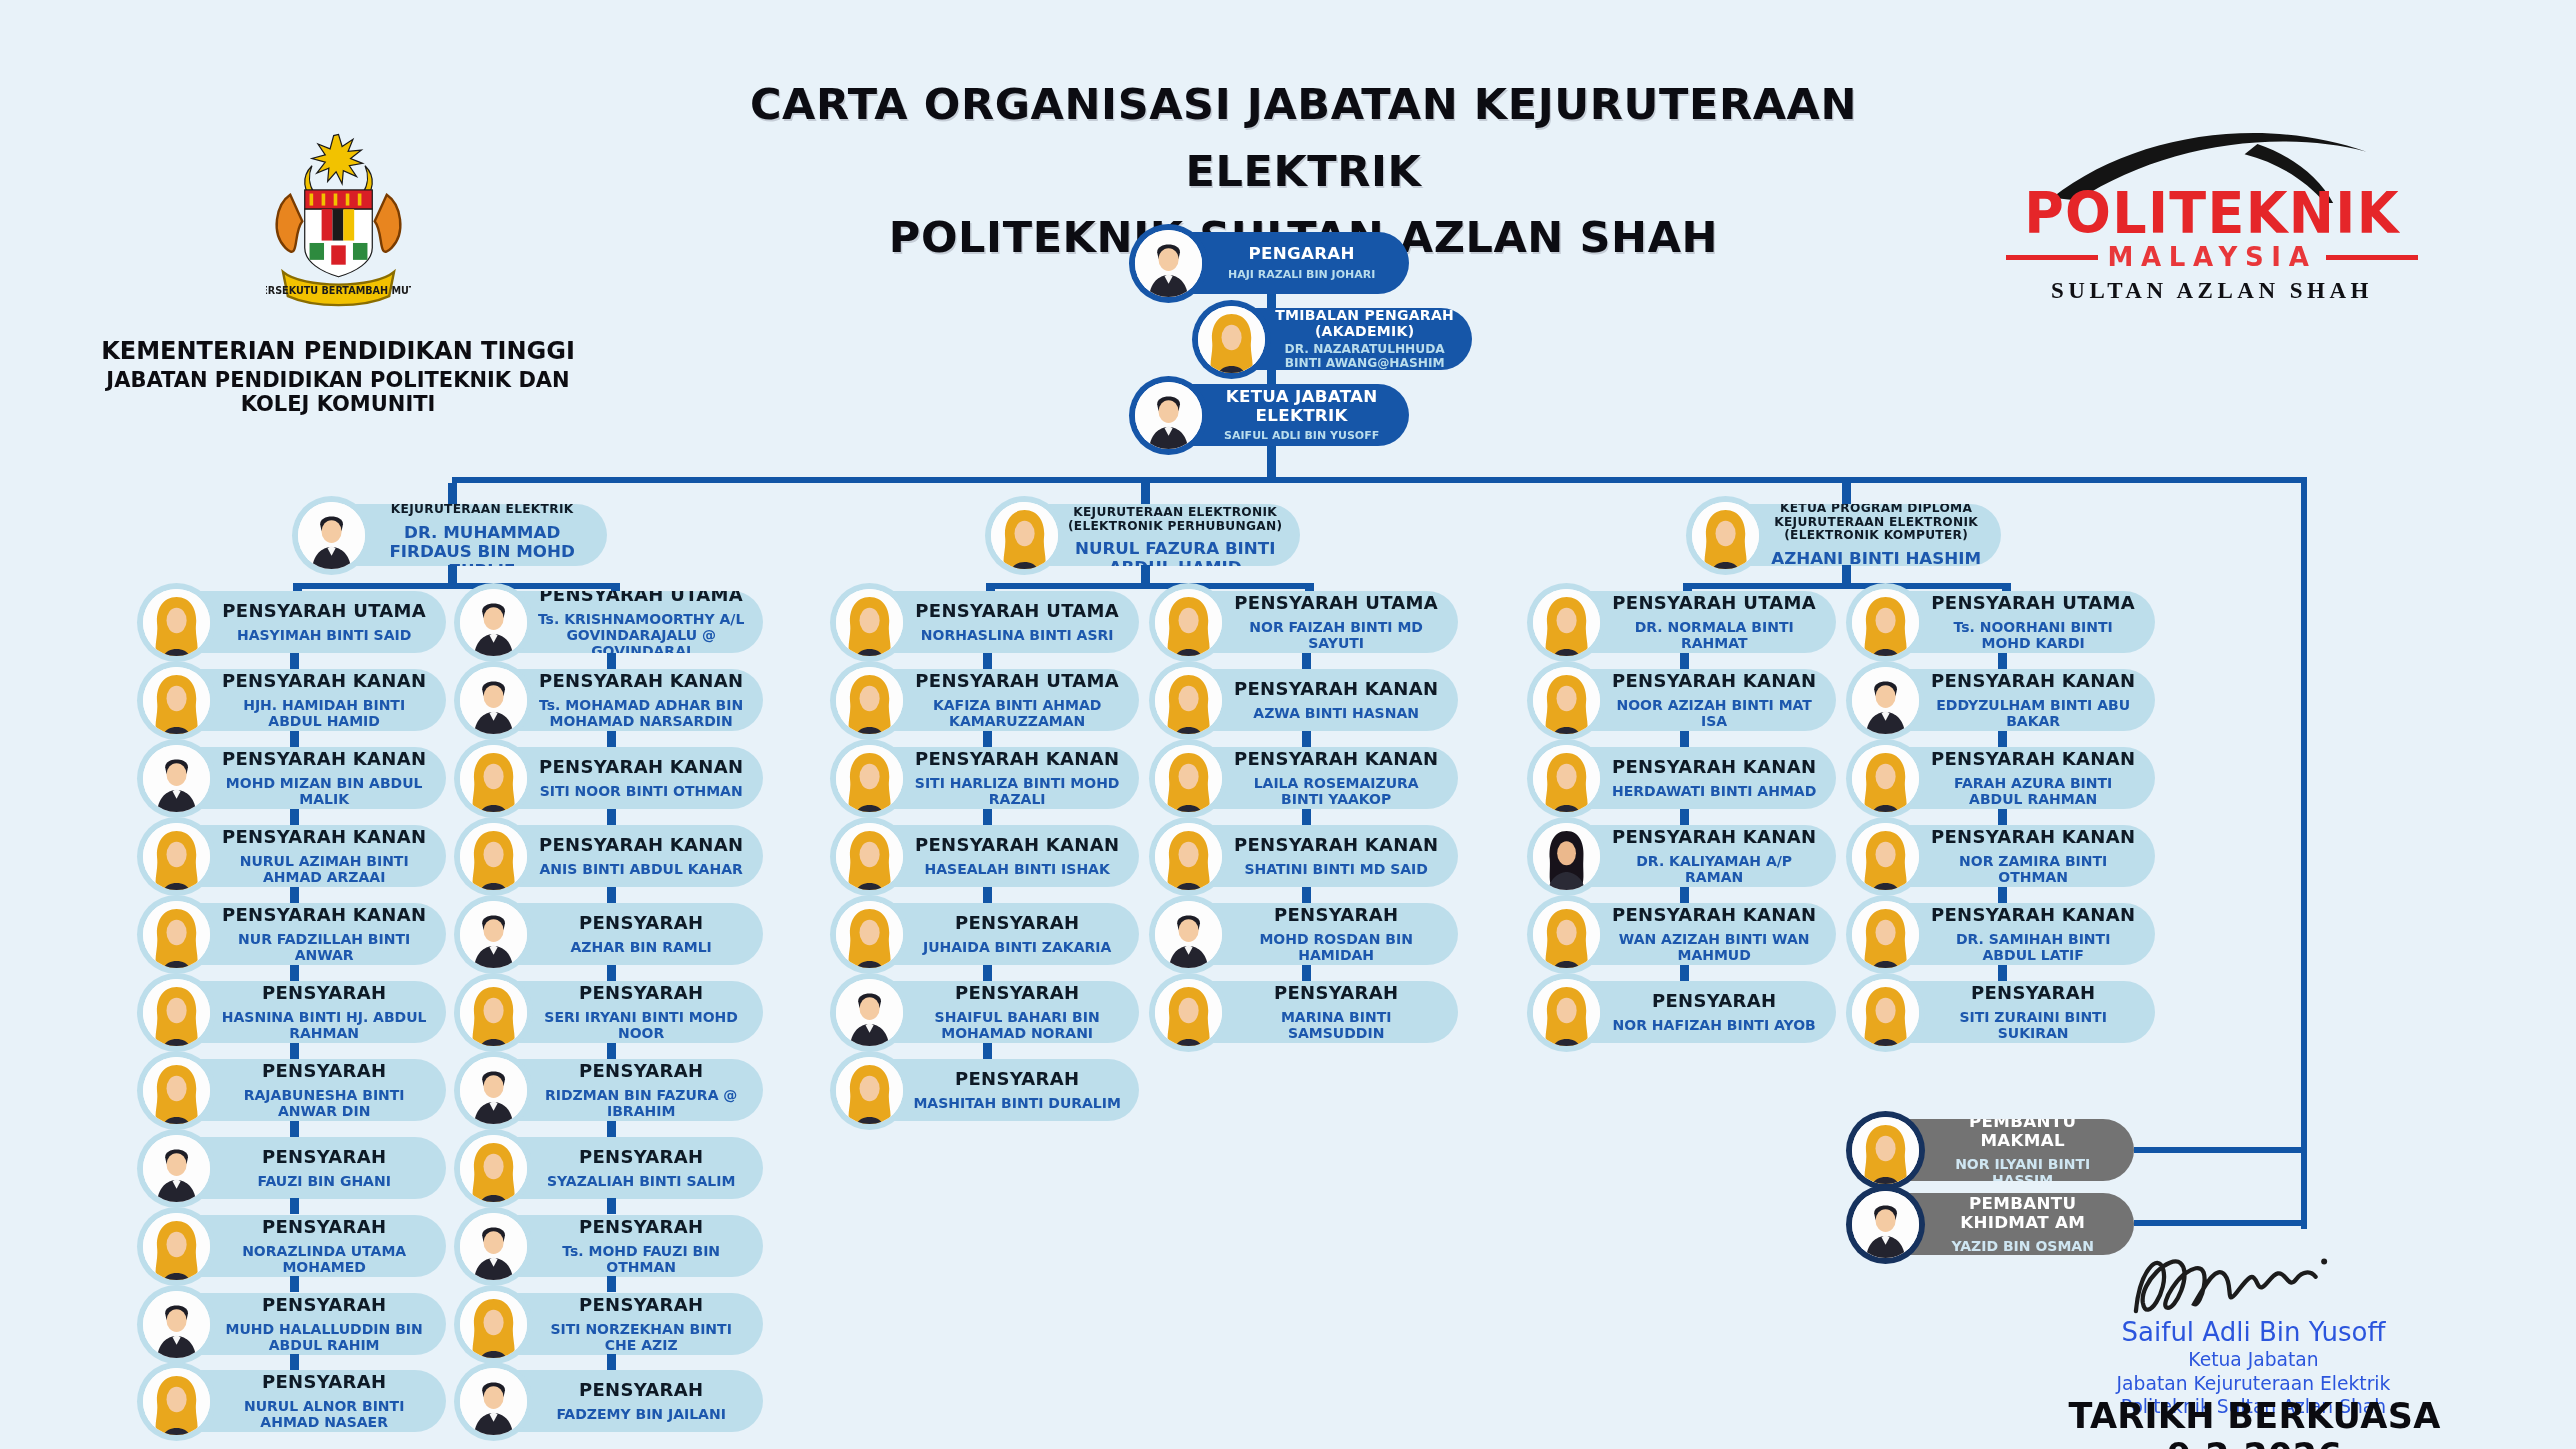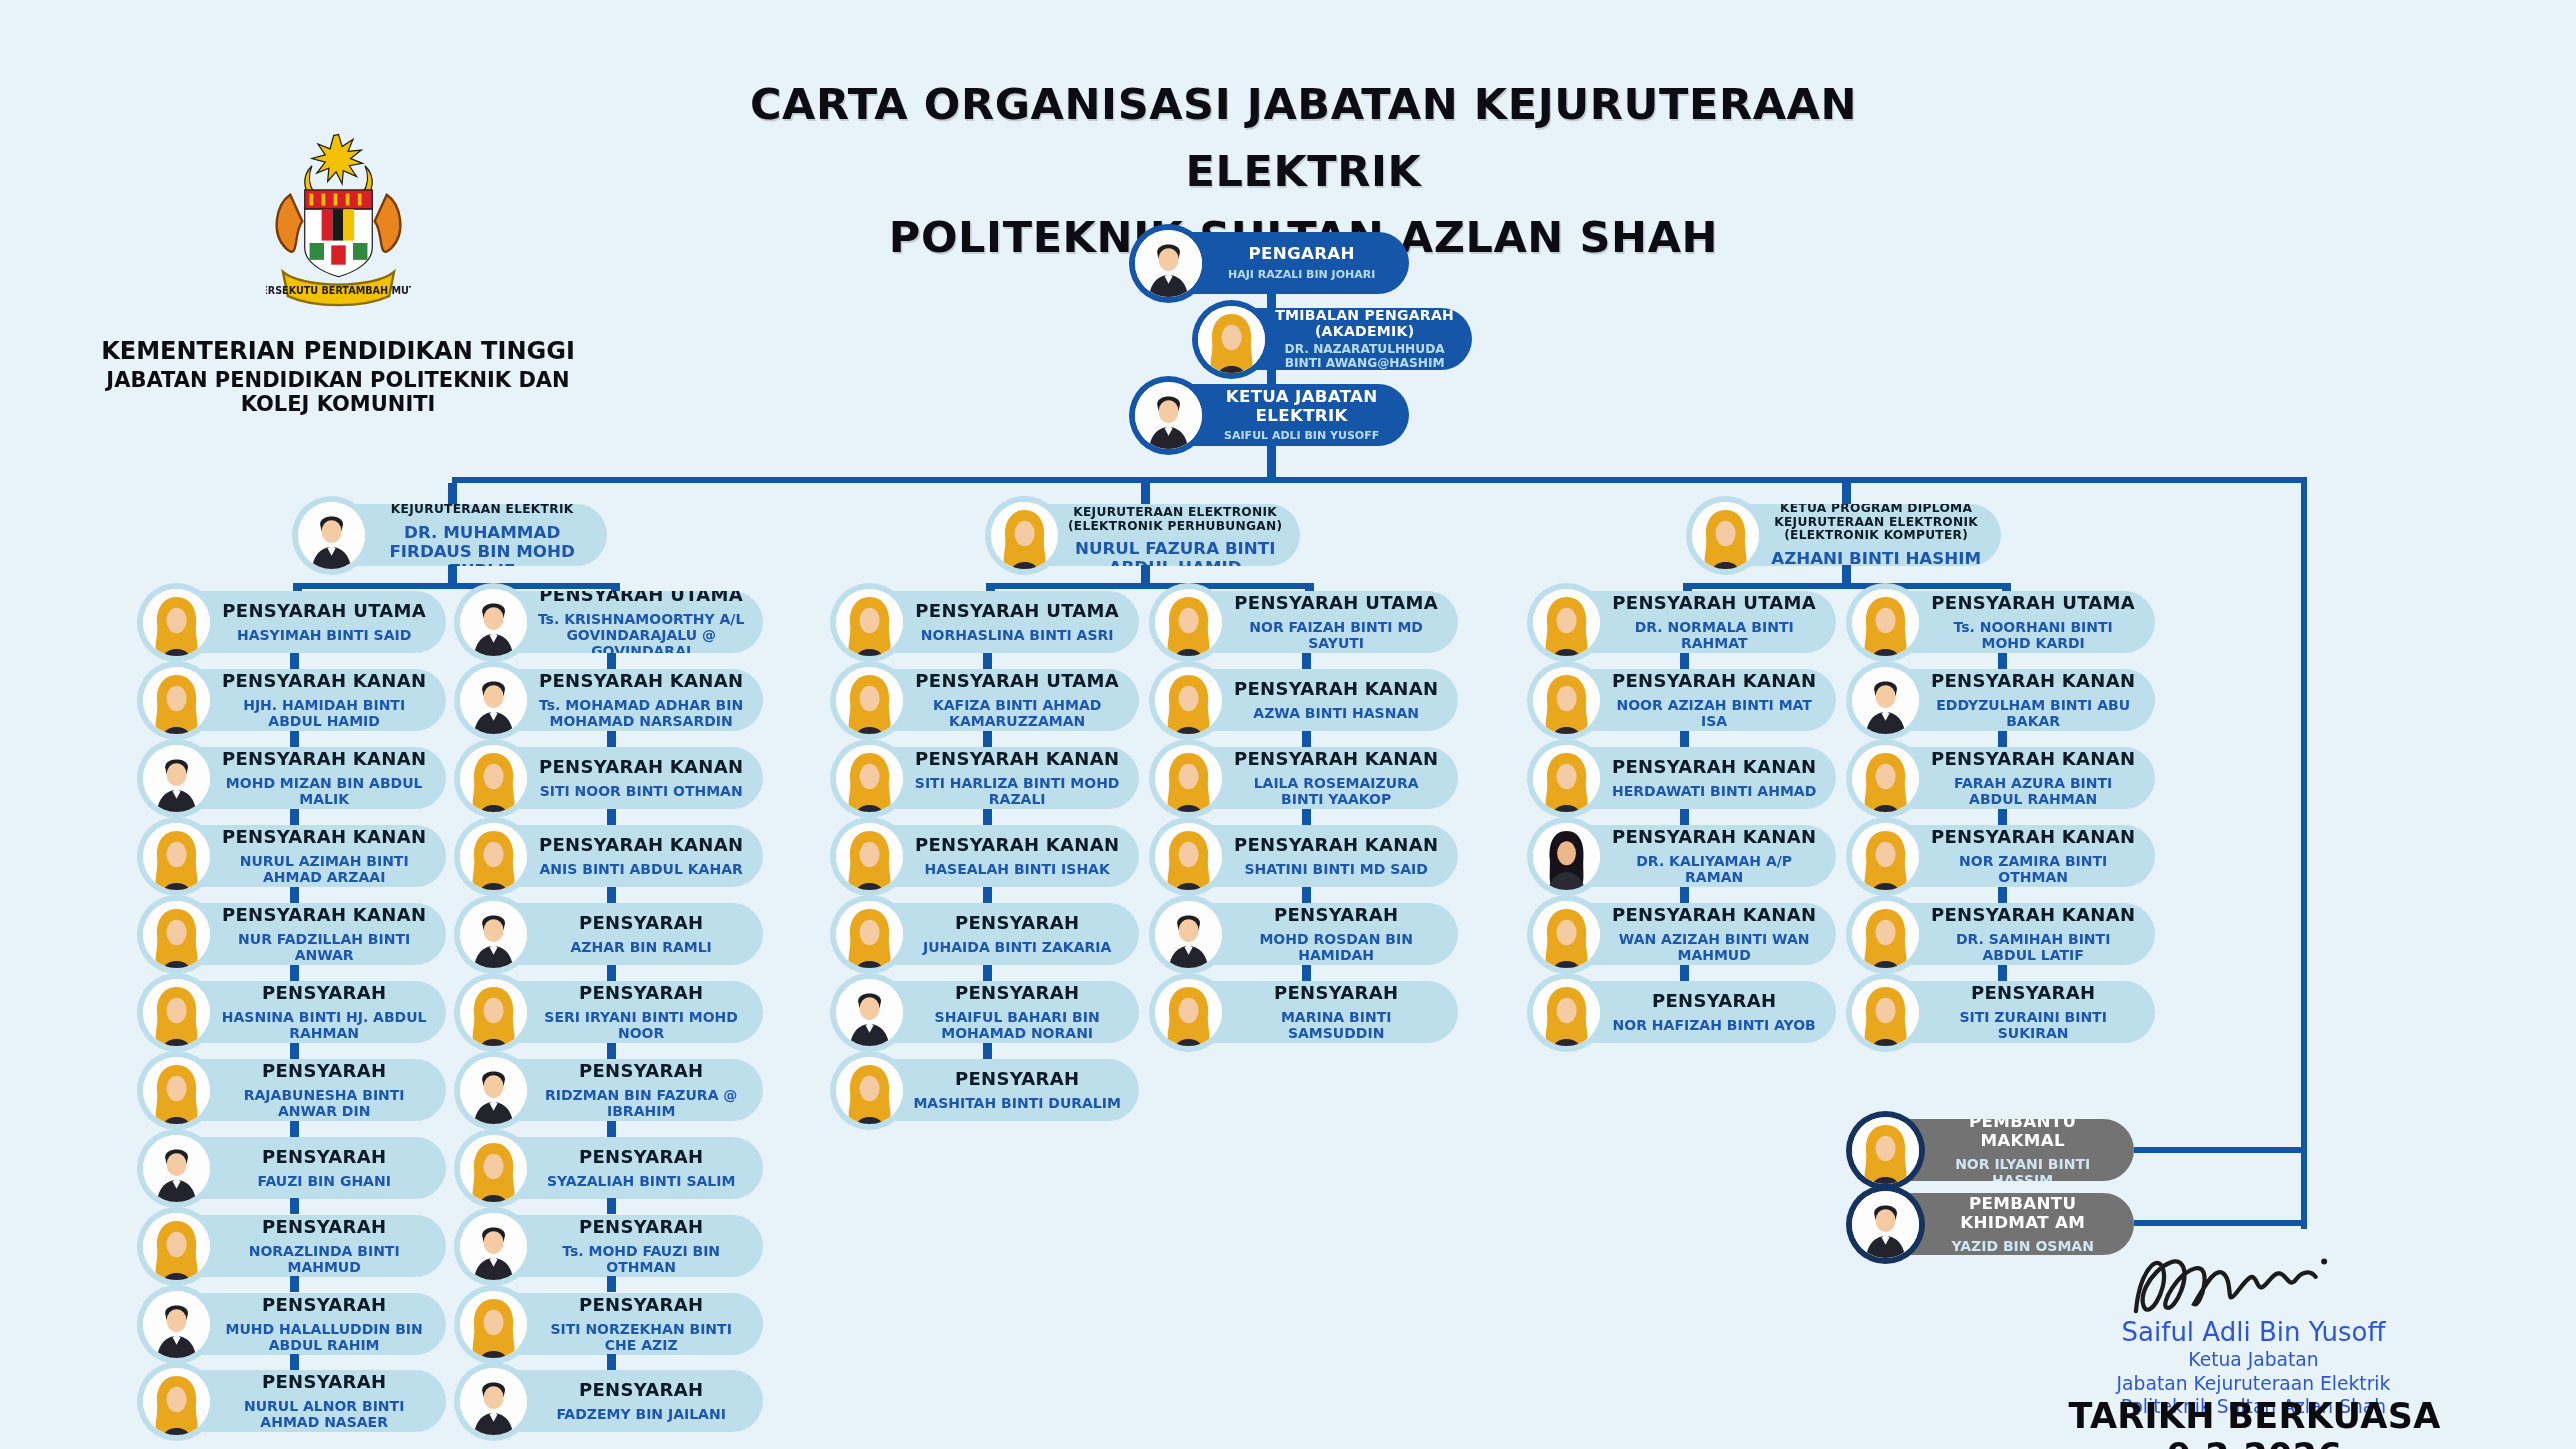--- a/index.html
+++ b/index.html
@@ -86,20 +86,33 @@
         <rect x="54" y="94" width="12" height="16" fill="#d91f26"></rect>
         <rect x="72" y="92" width="12" height="14" fill="#2d8a3e"></rect>
       </g>
       <path d="M14 116 C30 130 90 130 106 116 L102 136 C80 146 40 146 18 136 Z" fill="#f2c200" stroke="#8a6d00" stroke-width="2"></path>
       <text x="60" y="134" text-anchor="middle" font-size="8" font-weight="bold" fill="#1a1a1a">BERSEKUTU BERTAMBAH MUTU</text>
     </svg>
     <div class="ministry-l1">KEMENTERIAN PENDIDIKAN TINGGI</div>
     <div class="ministry-l2">JABATAN PENDIDIKAN POLITEKNIK DAN KOLEJ KOMUNITI</div>
   </div>
 
+  <div class="brand">
+    <svg width="361" height="77" viewBox="0 0 560 120">
+      <path d="M30 112 C160 10 360 -16 520 40 C380 4 200 30 70 116 Z" fill="#141414"></path>
+      <path d="M350 28 C420 52 470 100 482 158 C452 104 400 62 330 44 Z" fill="#141414"></path>
+    </svg>
+    <div class="brand-word">POLITEKNIK</div>
+    <div class="brand-row">
+      <div class="brand-bar"></div>
+      <div class="brand-country">MALAYSIA</div>
+      <div class="brand-bar"></div>
+    </div>
+    <div class="brand-campus">SULTAN AZLAN SHAH</div>
+  </div>
 
   <div id="chart">
       <div class="card chain" style="left: 1135px; top: 232px; width: 274px; height: 62px;">
         <div class="photo chain" style="left: -6.4px; top: -8.4px; width: 79px; height: 79px;">
           <div class="photo-inner">
             <svg viewBox="0 0 100 100">
               <rect width="100" height="100" fill="#fdfdfd"></rect>
               <path d="M33 33 C33 18 67 18 67 33 L65 43 L35 43 Z" fill="#1d1d26"></path>
               <ellipse cx="50" cy="44" rx="15" ry="17" fill="#F4CBA3"></ellipse>
               <path d="M21 100 C23 74 40 67 50 67 C60 67 77 74 79 100 Z" fill="#23232e"></path>
@@ -358,21 +371,21 @@
             <svg viewBox="0 0 100 100">
               <rect width="100" height="100" fill="#fdfdfd"></rect>
               <path d="M50 12 C28 12 19 33 21 52 C23 72 15 85 21 100 L79 100 C85 85 77 72 79 52 C81 33 72 12 50 12 Z" fill="#E9A71D"></path>
               <ellipse cx="50" cy="47" rx="15" ry="19" fill="#F4CBA3"></ellipse>
               <path d="M31 100 C35 86 65 86 69 100 Z" fill="#262633"></path>
             </svg>
           </div>
         </div>
         <div class="txt">
           <div class="card-title">PENSYARAH</div>
-          <div class="card-name">NORAZLINDA BINTI MAHMUD</div>
+          <div class="card-name">NORAZLINDA UTAMA MOHAMED</div>
         </div>
       </div>
       <div class="line" style="left: 290px; top: 1276px; width: 9px; height: 16px;"></div>
       <div class="card light" style="left: 143px; top: 1293px; width: 303px; height: 62px;">
         <div class="photo light" style="left: -6.4px; top: -8.4px; width: 79px; height: 79px;">
           <div class="photo-inner">
             <svg viewBox="0 0 100 100">
               <rect width="100" height="100" fill="#fdfdfd"></rect>
               <path d="M33 33 C33 18 67 18 67 33 L65 43 L35 43 Z" fill="#1d1d26"></path>
               <ellipse cx="50" cy="44" rx="15" ry="17" fill="#F4CBA3"></ellipse>

